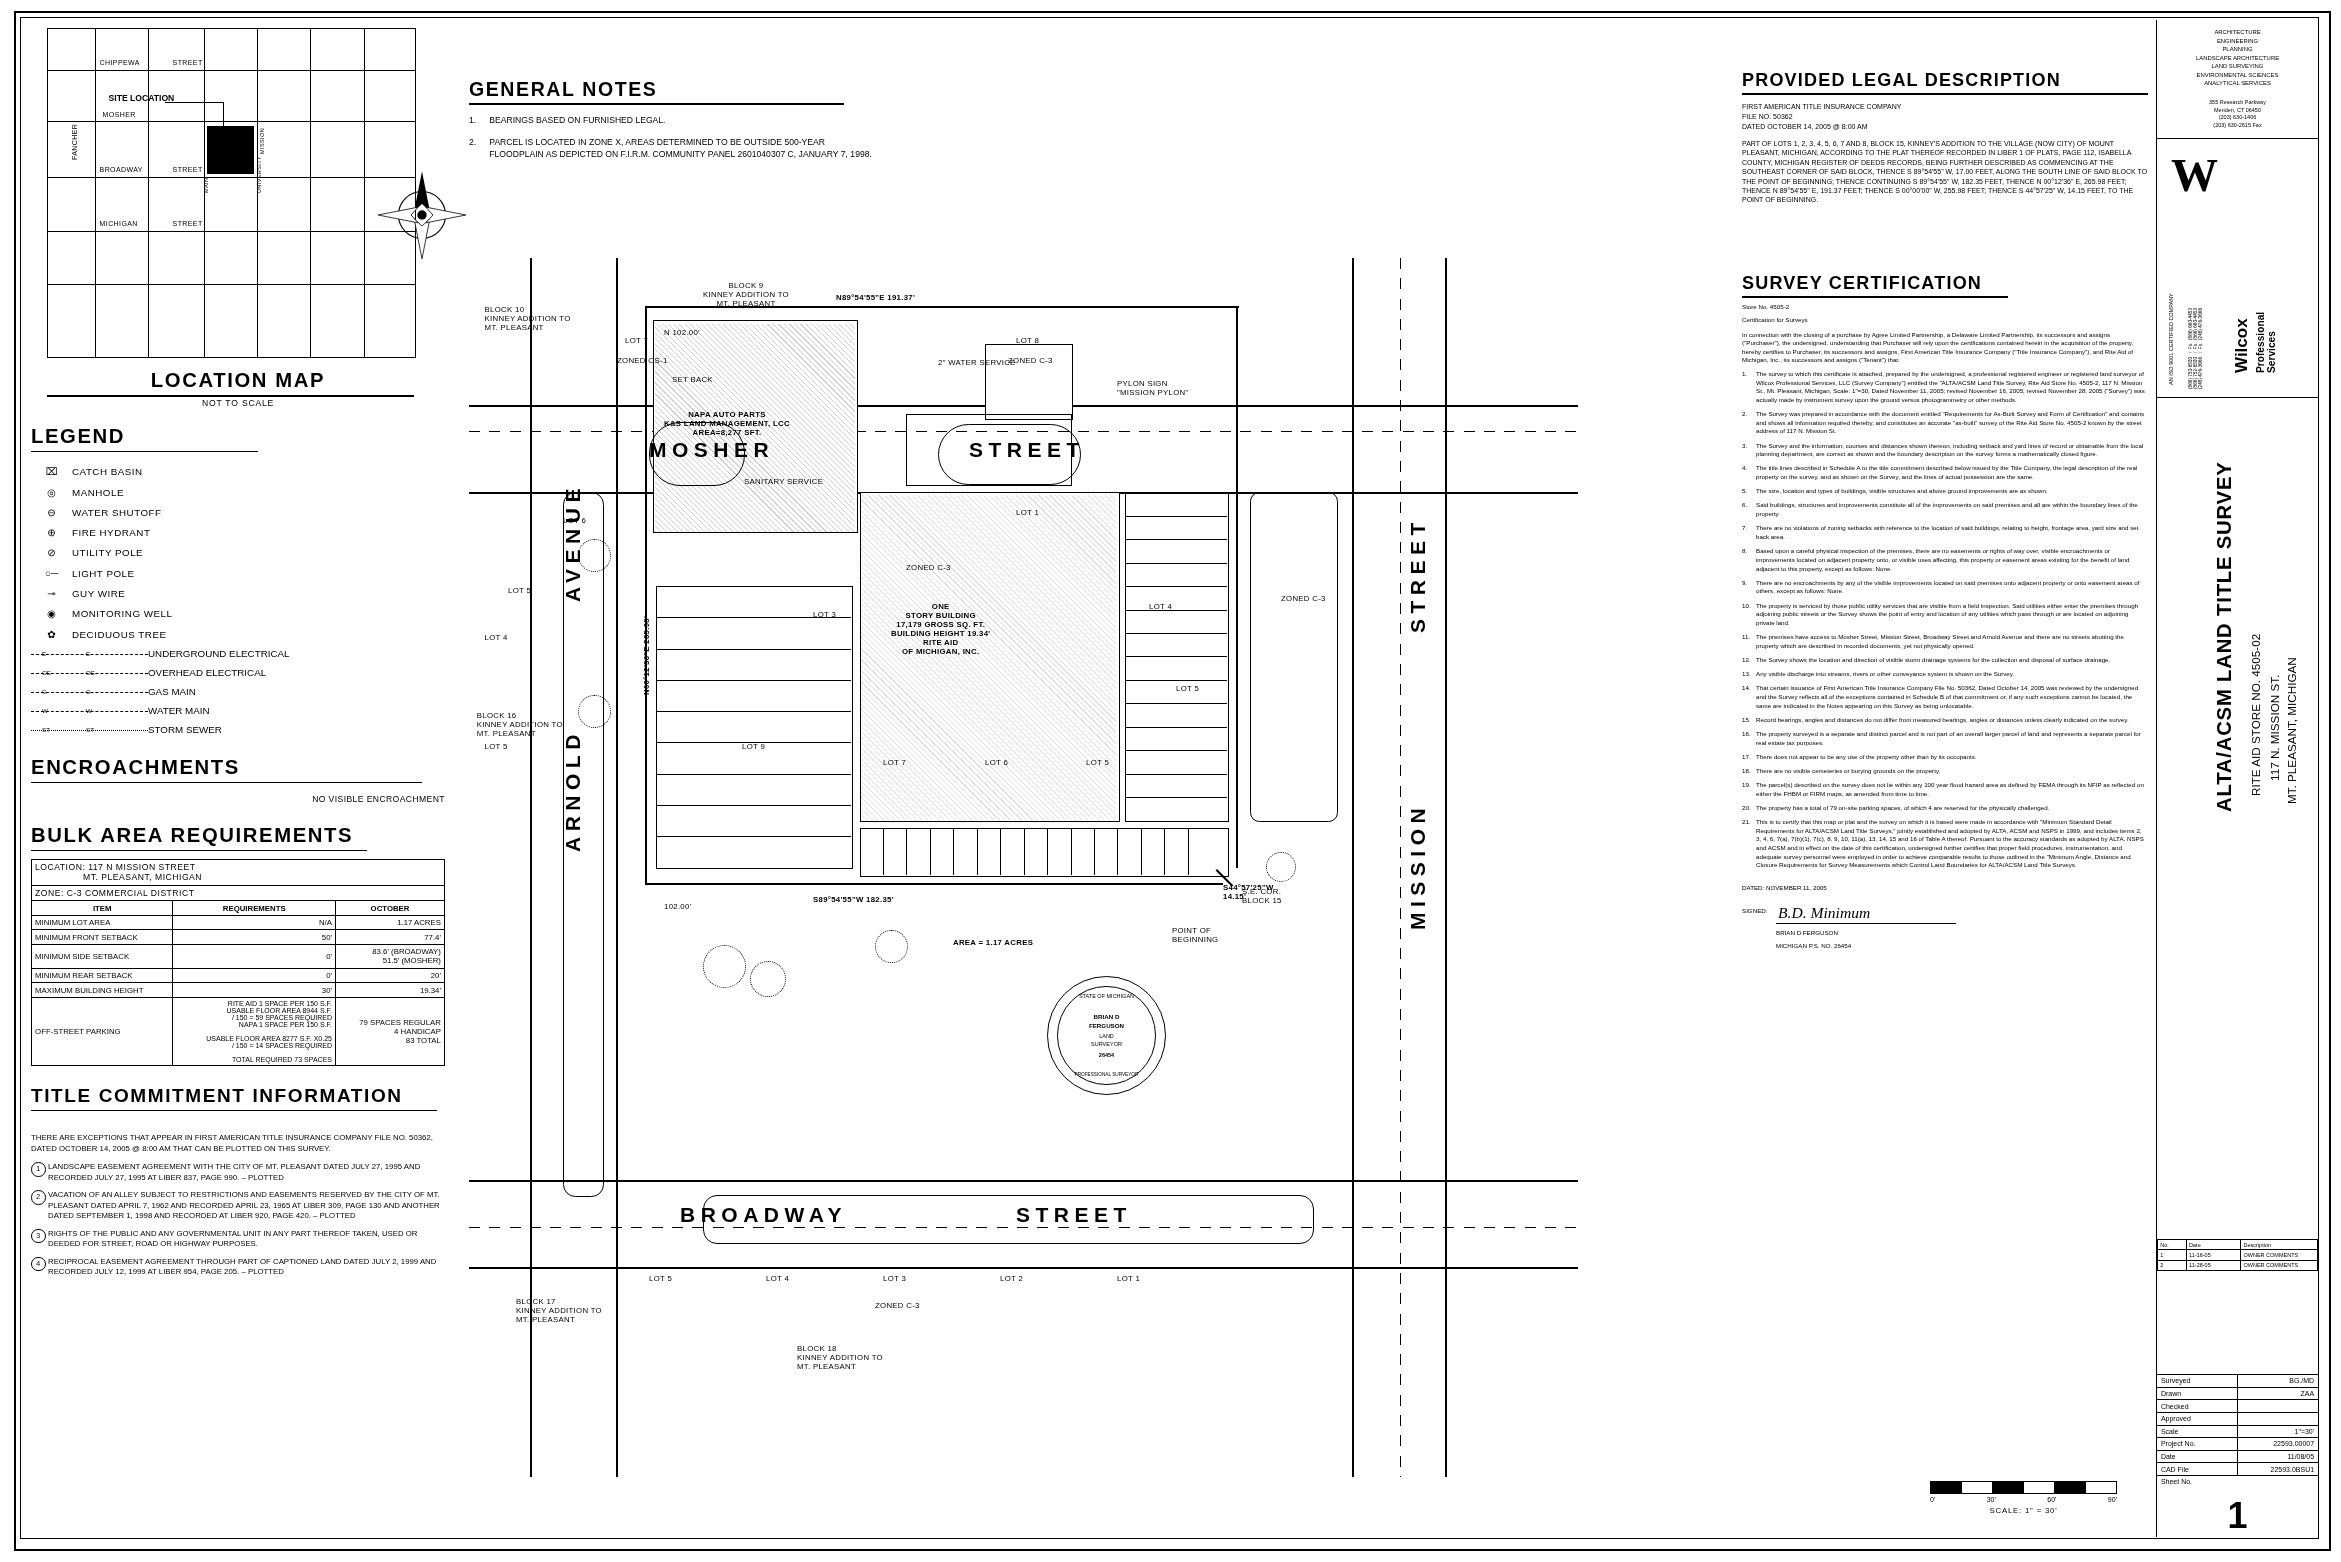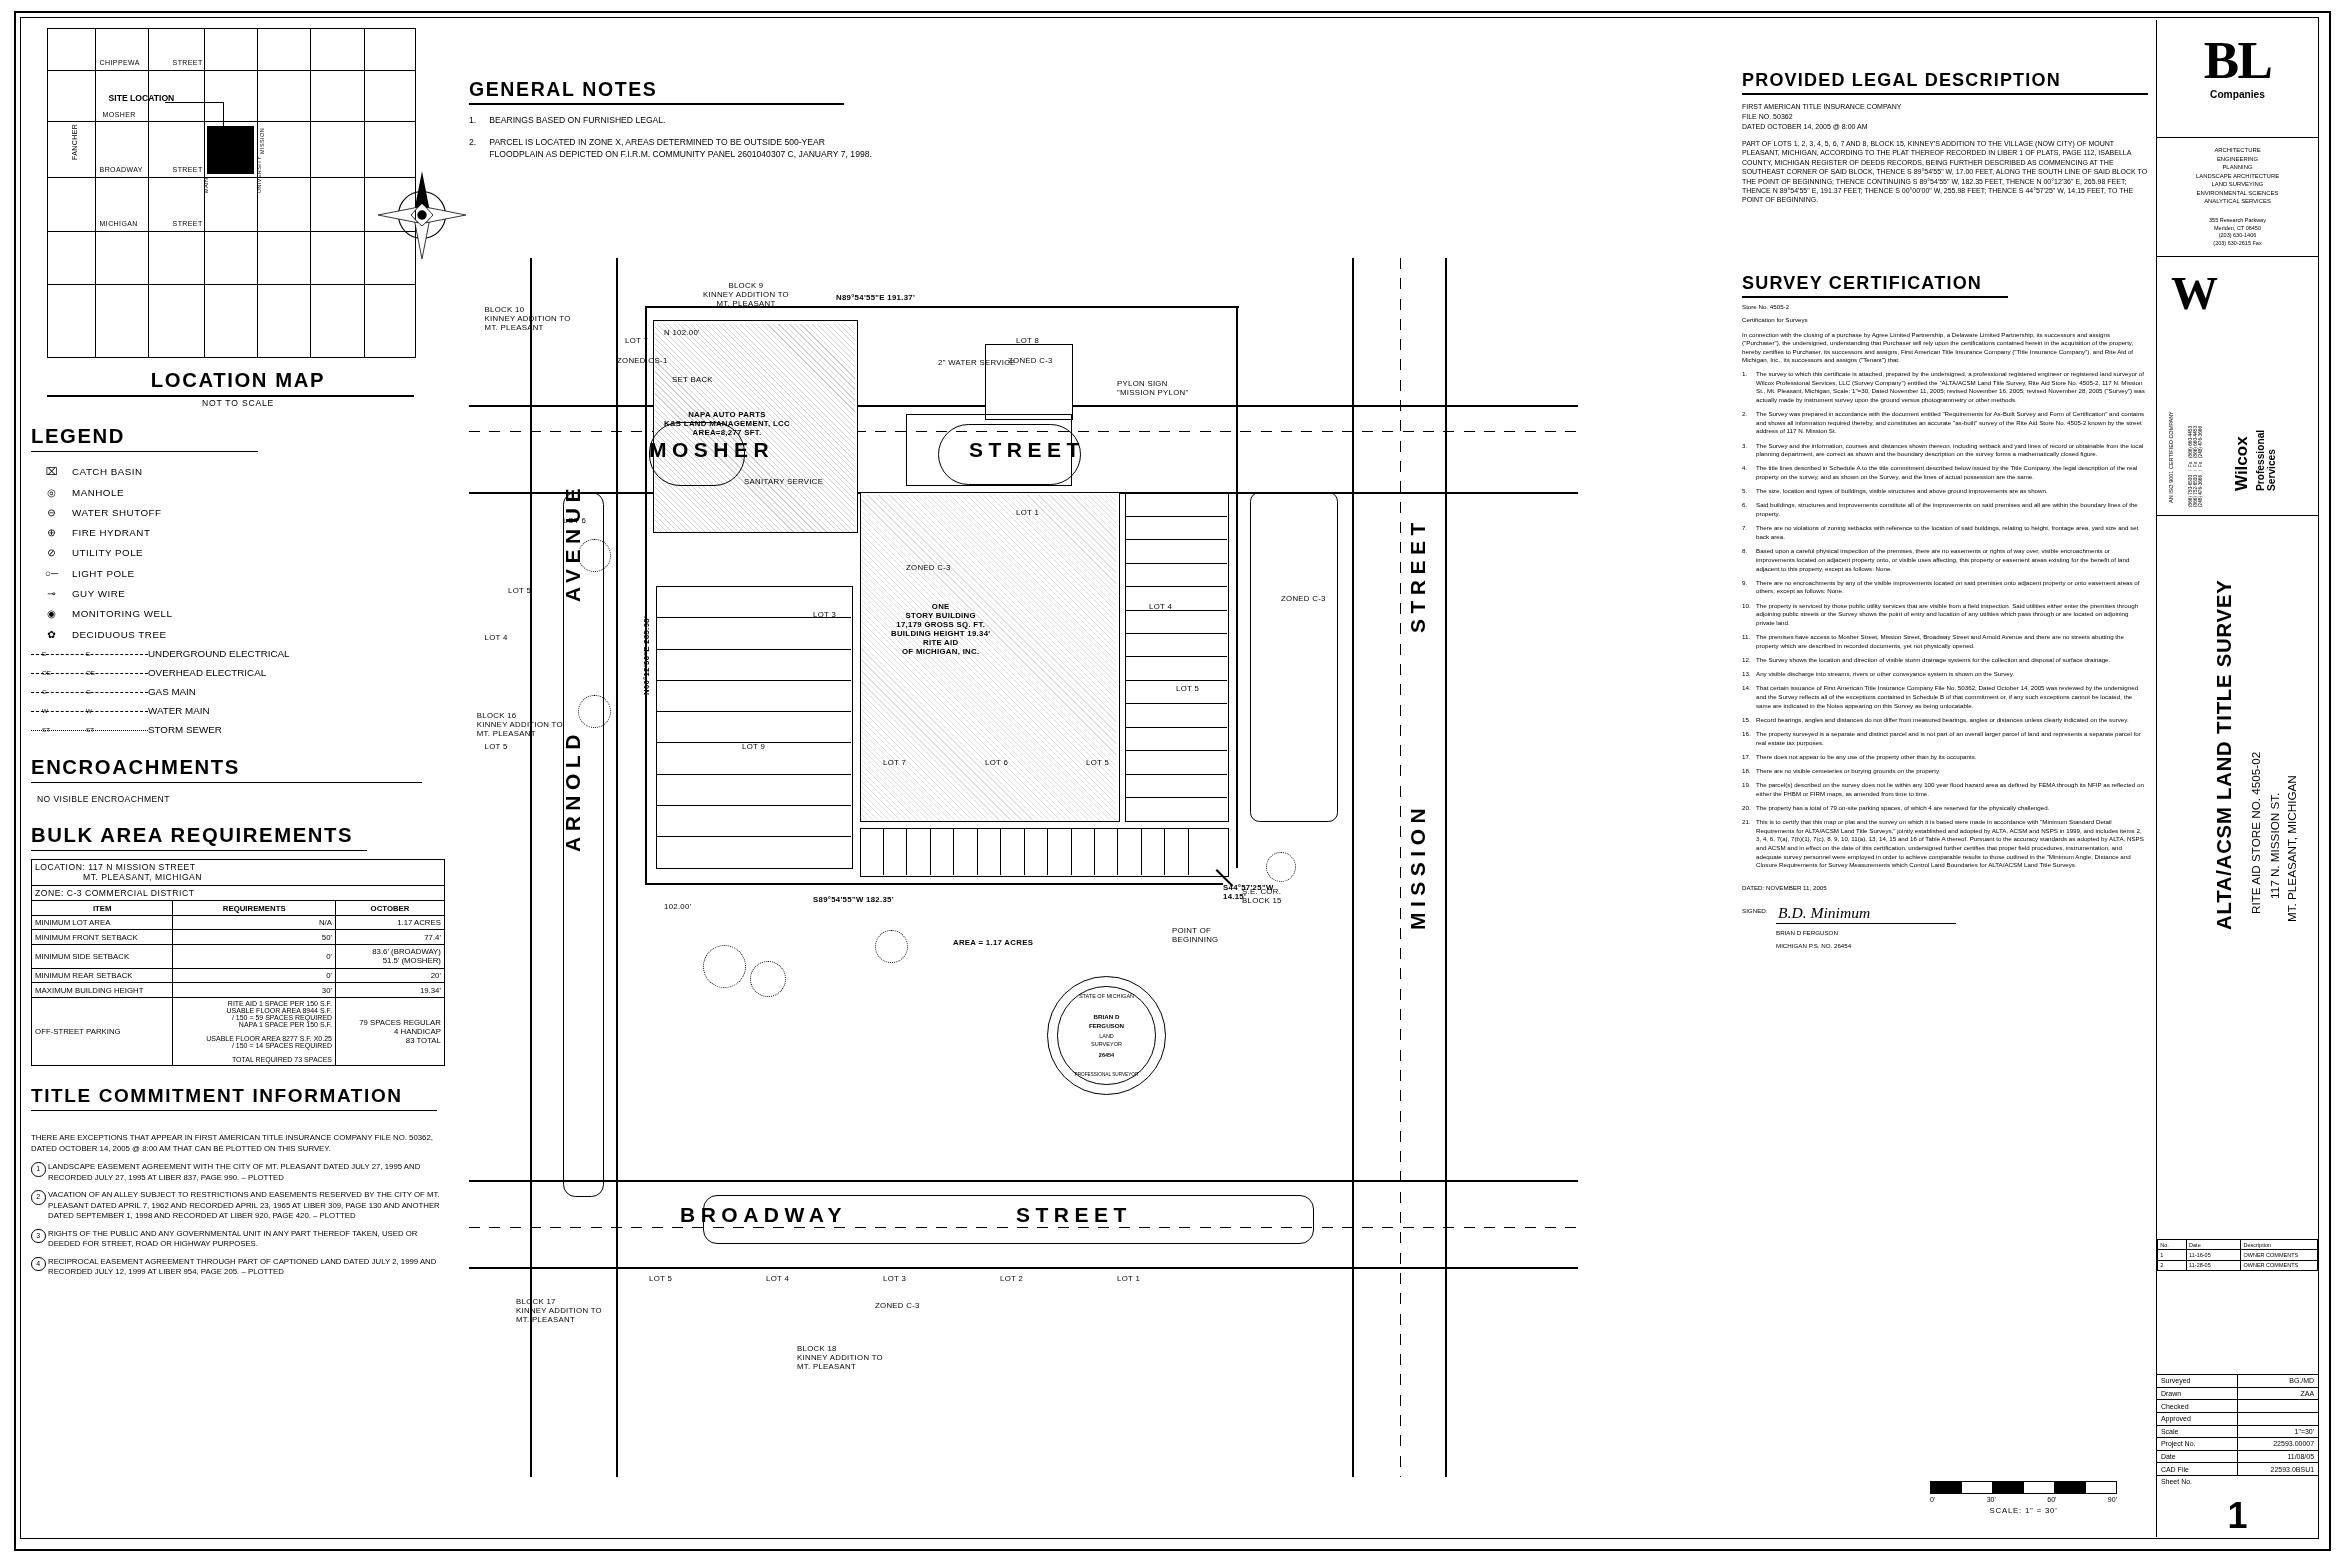--- a/index.html
+++ b/index.html
@@ -30,21 +30,21 @@
   .legend-row{display:flex;align-items:center;height:20.3px;}
   .legend-sym{width:41px;text-align:center;font-size:10.2px;}
   .legend-txt{letter-spacing:0.5px;}
   .line-row{display:flex;align-items:center;height:19px;font-size:9.8px;}
   .line-sym{width:117px;height:7.8px;position:relative;}
   .line-sym .ln{position:absolute;top:3.9px;left:0;right:0;border-top:0.8px solid #000;}
   .line-sym .ln.dash{border-top:0.8px dashed #000;}
   .line-sym .ln.dot{border-top:0.8px dotted #000;}
   .line-sym .tick{position:absolute;top:0;font-size:6.2px;}
 
-  .enc-note{font-size:8.6px;margin-top:11px;margin-left:6px;letter-spacing:0.4px;}
+  .enc-note{font-size:8.6px;margin-top:11px;margin-left:6px;letter-spacing:0.4px;text-align:right;}
 
   table.bulk{border-collapse:collapse;width:100%;margin-top:7.8px;font-size:7.8px;}
   table.bulk td,table.bulk th{border:0.8px solid #000;padding:2.3px 3.1px;vertical-align:middle;}
   .bulk-head{font-size:8.6px;letter-spacing:0.5px;}
   .ctr{text-align:right;}
 
   .tci-body{font-size:7.8px;line-height:1.35;margin-top:22px;}
   .tci-item{display:flex;margin-bottom:7px;}
   .tci-num{flex:0 0 17px;}
   .numcirc{display:inline-block;width:12.5px;height:12.5px;border:0.8px solid #000;border-radius:50%;text-align:center;line-height:11.7px;font-size:7px;}
@@ -622,24 +622,20 @@
 
     <div class="sm" style="margin-top:14px">DATED:  NOVEMBER 11, 2005</div>
     <div class="sm" style="margin-top:14px">SIGNED:</div>
     <div style="font-family:'Liberation Serif',serif;font-style:italic;font-size:15.6px;margin-top:-11px;margin-left:36px;">B.D. Minimum</div>
     <div style="width:180px;height:0.8px;background:#000;margin-left:34px;margin-top:1.6px;"></div>
     <div class="sm" style="margin-left:34px">BRIAN D FERGUSON</div>
     <div class="sm" style="margin-left:34px">MICHIGAN P.S. NO. 26454</div>
   </div>
 
   <div class="titleblk">
-    <div class="bl-logo">
-      <div class="bl-letters">BL</div>
-      <div class="bl-comp">Companies</div>
-    </div>
     <div class="bl-serv" style="white-space:pre-line">ARCHITECTURE
 ENGINEERING
 PLANNING
 LANDSCAPE ARCHITECTURE
 LAND SURVEYING
 ENVIRONMENTAL SCIENCES
 ANALYTICAL SERVICES</div>
     <div class="bl-addr" style="white-space:pre-line">355 Research Parkway
 Meriden, CT 06450
 (203) 630-1406

